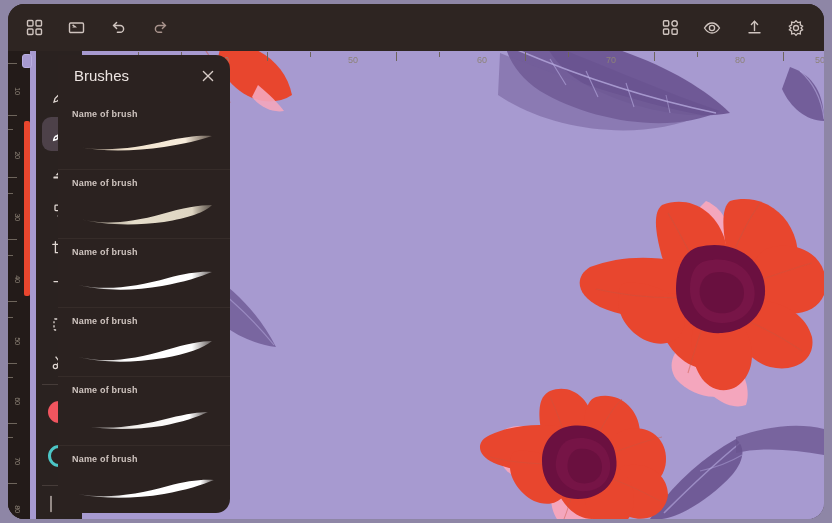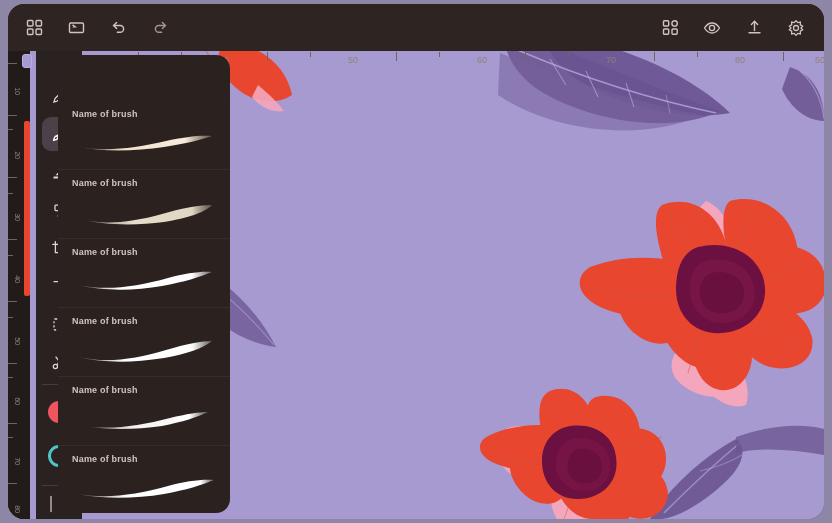--- a/index.html
+++ b/index.html
@@ -426,20 +426,29 @@
         <div class="mini-slider" style="top:444px">
           <svg width="22" height="18" viewBox="0 0 22 18" fill="none" stroke="#cfc4bf" stroke-width="1.3" stroke-linecap="round">
             <path d="M3 1.5 V16.5"></path>
             <path d="M11 6 V12"></path>
             <path d="M19 1.5 V16.5"></path>
           </svg>
         </div>
       </div>
 
       <div class="panel">
+        <div class="panel-head">
+          <div class="panel-title">Brushes</div>
+          <div class="panel-close">
+            <svg width="16" height="16" viewBox="0 0 16 16" fill="none" stroke="#d6cbc6" stroke-width="1.35" stroke-linecap="round">
+              <path d="M3.4 3.4 L12.6 12.6"></path>
+              <path d="M12.6 3.4 L3.4 12.6"></path>
+            </svg>
+          </div>
+        </div>
 
         <div class="brush-list">
 
           <div class="brush-item">
             <div class="brush-label">Name of brush</div>
             <svg class="brush-preview" viewBox="0 0 158 40">
               <defs>
                 <linearGradient id="g0" x1="0" y1="0" x2="1" y2="0">
                   <stop offset="0" stop-color="#c9b8a3" stop-opacity="0.5"></stop>
                   <stop offset="0.35" stop-color="#f0e2cd"></stop>

